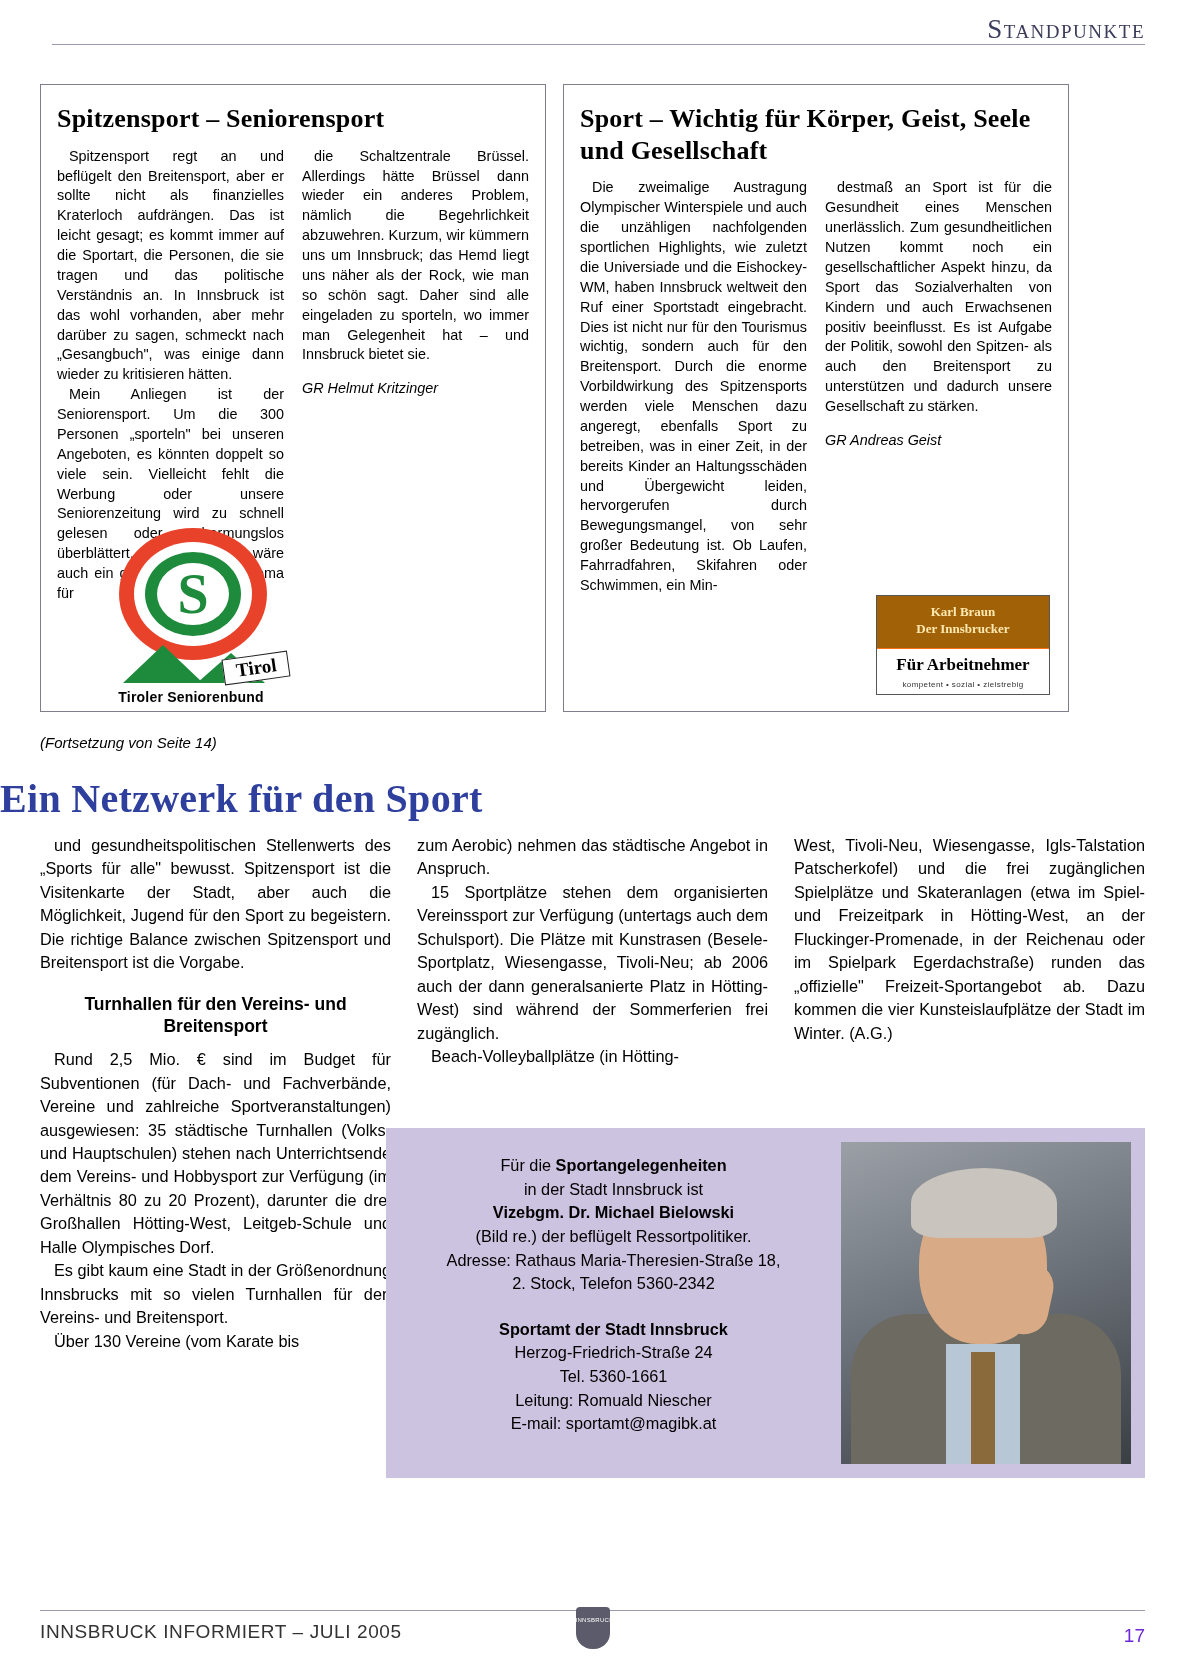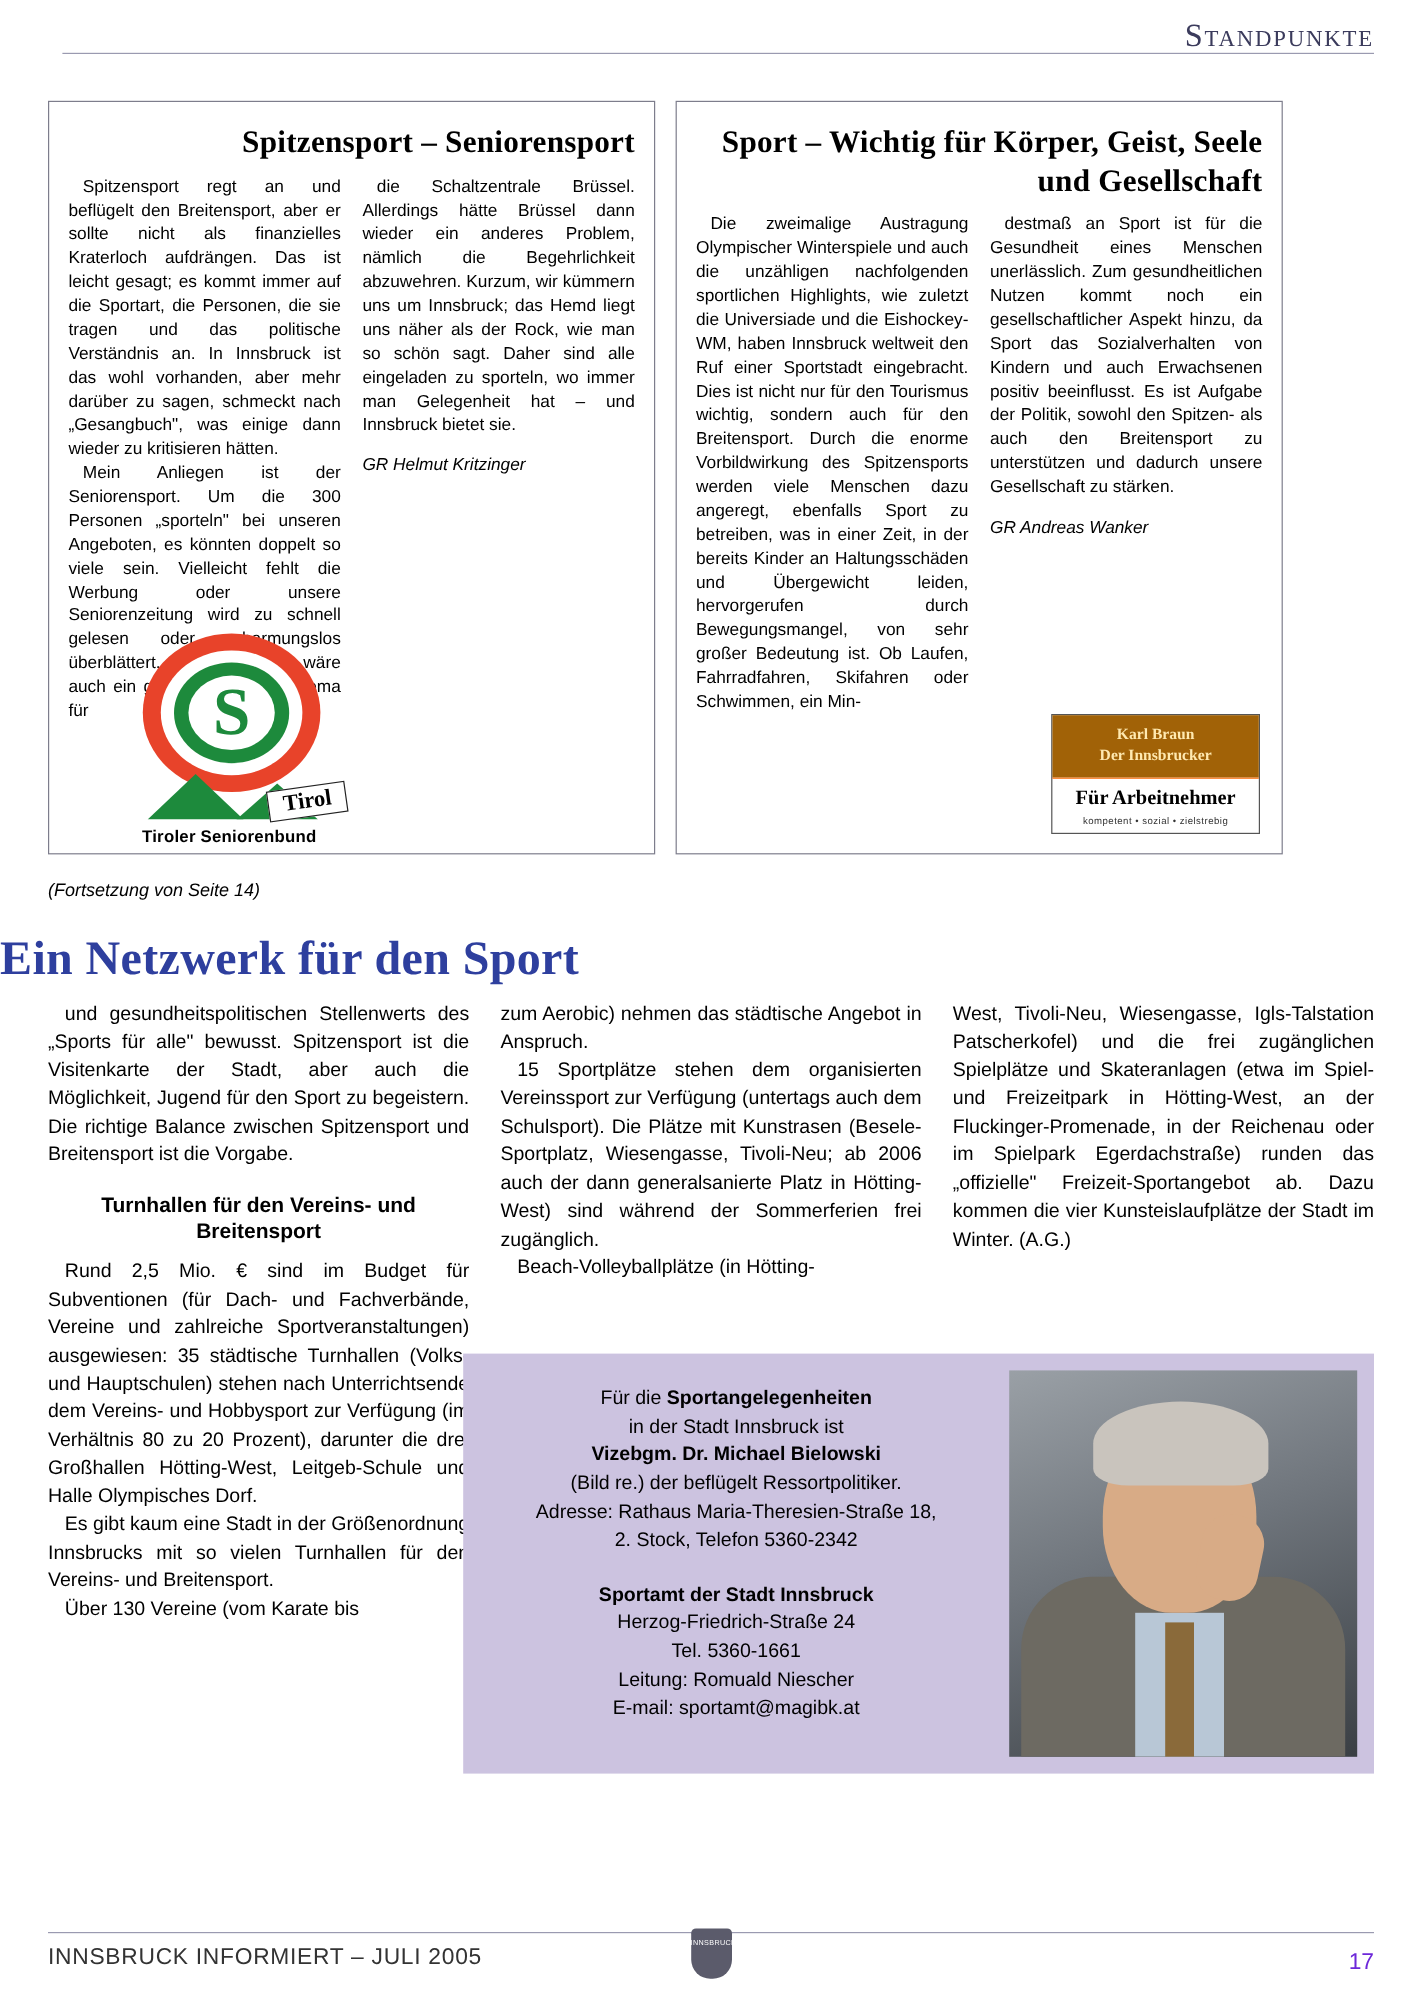--- a/index.html
+++ b/index.html
@@ -62,21 +62,21 @@
     padding: 14px 16px 10px 16px;
     position: relative;
   }
   .box.left { width: 506px; }
   .box.right { width: 506px; margin-left: 5px; }
 
   .box-title {
     font-family: "Liberation Serif", serif;
     font-weight: bold;
     font-size: 26px;
-    text-align: right;
+    text-align: left;
     line-height: 1.22;
     margin: 4px 0 12px 0;
     letter-spacing: 0.2px;
   }
   .box-cols {
     display: flex;
     gap: 18px;
     font-size: 14.4px;
     line-height: 1.38;
     text-align: justify;
@@ -411,21 +411,21 @@
     </div>
 
     <div class="box right">
       <div class="box-title">Sport – Wichtig für Körper, Geist, Seele und Gesellschaft</div>
       <div class="box-cols">
         <div class="col">
           <p>Die zweimalige Austragung Olympischer Winterspiele und auch die unzähligen nachfolgenden sportlichen Highlights, wie zuletzt die Universiade und die Eishockey-WM, haben Innsbruck weltweit den Ruf einer Sportstadt eingebracht. Dies ist nicht nur für den Tourismus wichtig, sondern auch für den Breitensport. Durch die enorme Vorbildwirkung des Spitzensports werden viele Menschen dazu angeregt, ebenfalls Sport zu betreiben, was in einer Zeit, in der bereits Kinder an Haltungsschäden und Übergewicht leiden, hervorgerufen durch Bewegungsmangel, von sehr großer Bedeutung ist. Ob Laufen, Fahrradfahren, Skifahren oder Schwimmen, ein Min-</p>
         </div>
         <div class="col">
           <p>destmaß an Sport ist für die Gesundheit eines Menschen unerlässlich. Zum gesundheitlichen Nutzen kommt noch ein gesellschaftlicher Aspekt hinzu, da Sport das Sozialverhalten von Kindern und auch Erwachsenen positiv beeinflusst. Es ist Aufgabe der Politik, sowohl den Spitzen- als auch den Breitensport zu unterstützen und dadurch unsere Gesellschaft zu stärken.</p>
-          <div class="sig">GR Andreas Wanker</div>
+          <div class="sig">GR Andreas Geist</div>
         </div>
       </div>
 
       <div class="ad-braun">
         <div class="top">
           <div>Karl Braun</div>
           <div>Der Innsbrucker</div>
         </div>
         <div class="mid">Für Arbeitnehmer</div>
         <div class="bot">kompetent • sozial • zielstrebig</div>

